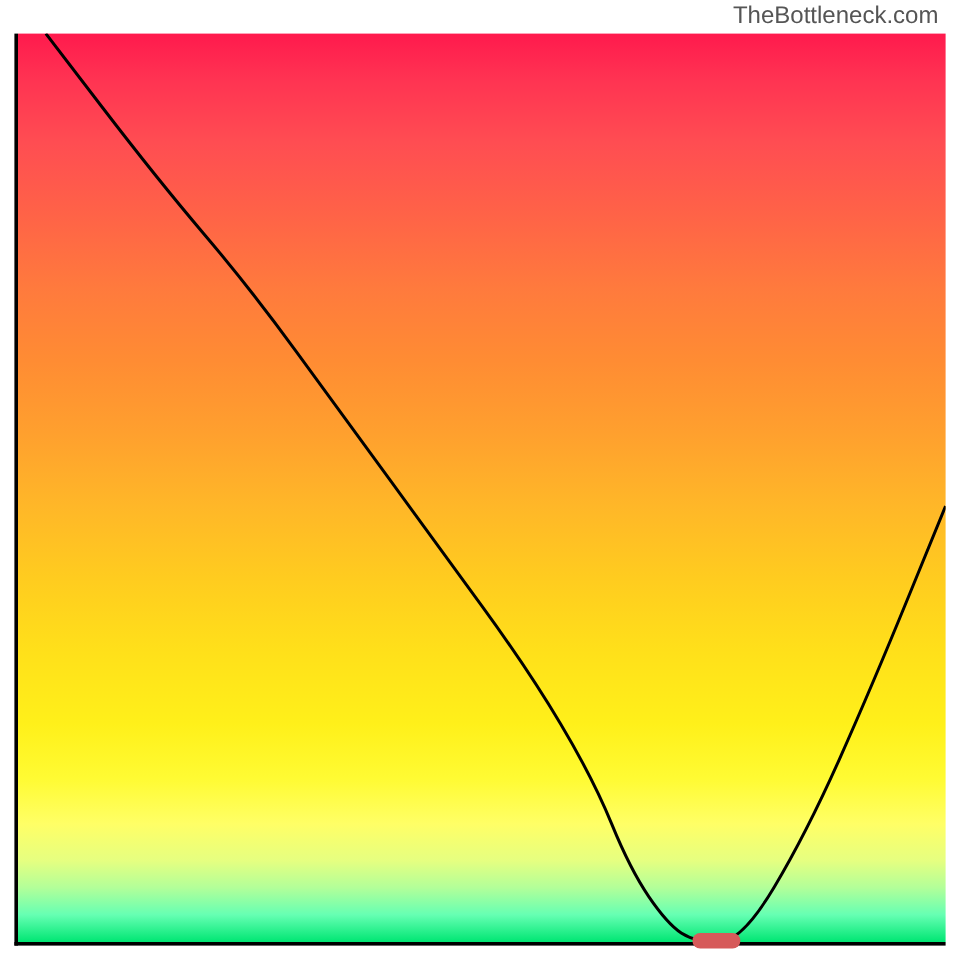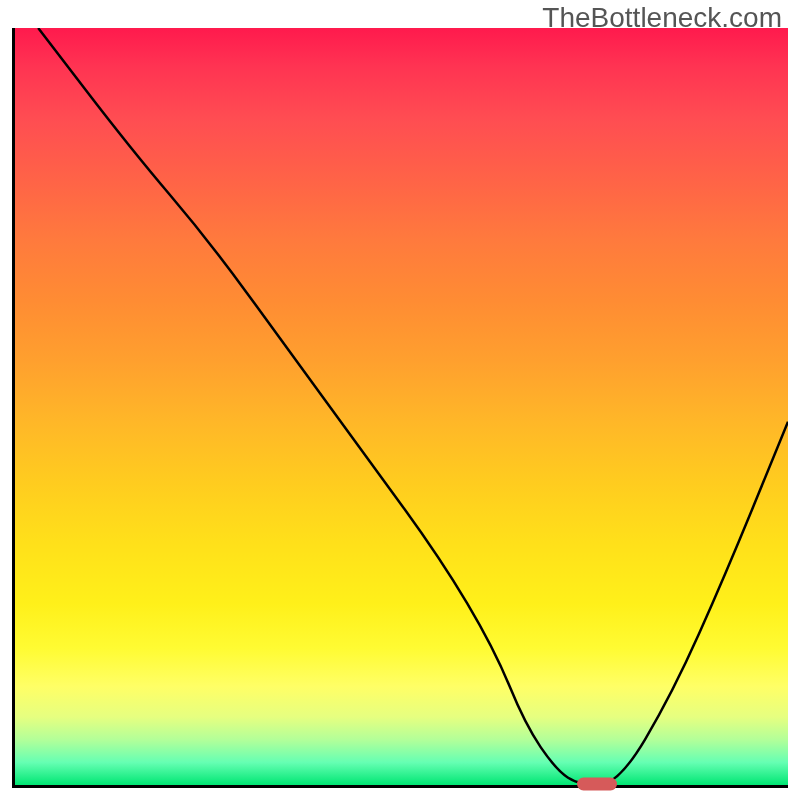--- a/index.html
+++ b/index.html
@@ -8,21 +8,21 @@
     height: 800px;
     background: #ffffff;
     font-family: Arial, sans-serif;
     position: relative;
     overflow: hidden;
   }
   .watermark {
     position: absolute;
     top: 2px;
     right: 18px;
-    font-size: 28px;
+    font-size: 20px;
     color: #555555;
     font-weight: normal;
     z-index: 10;
   }
   .chart-container {
     position: absolute;
     top: 28px;
     left: 12px;
     width: 776px;
     height: 760px;

